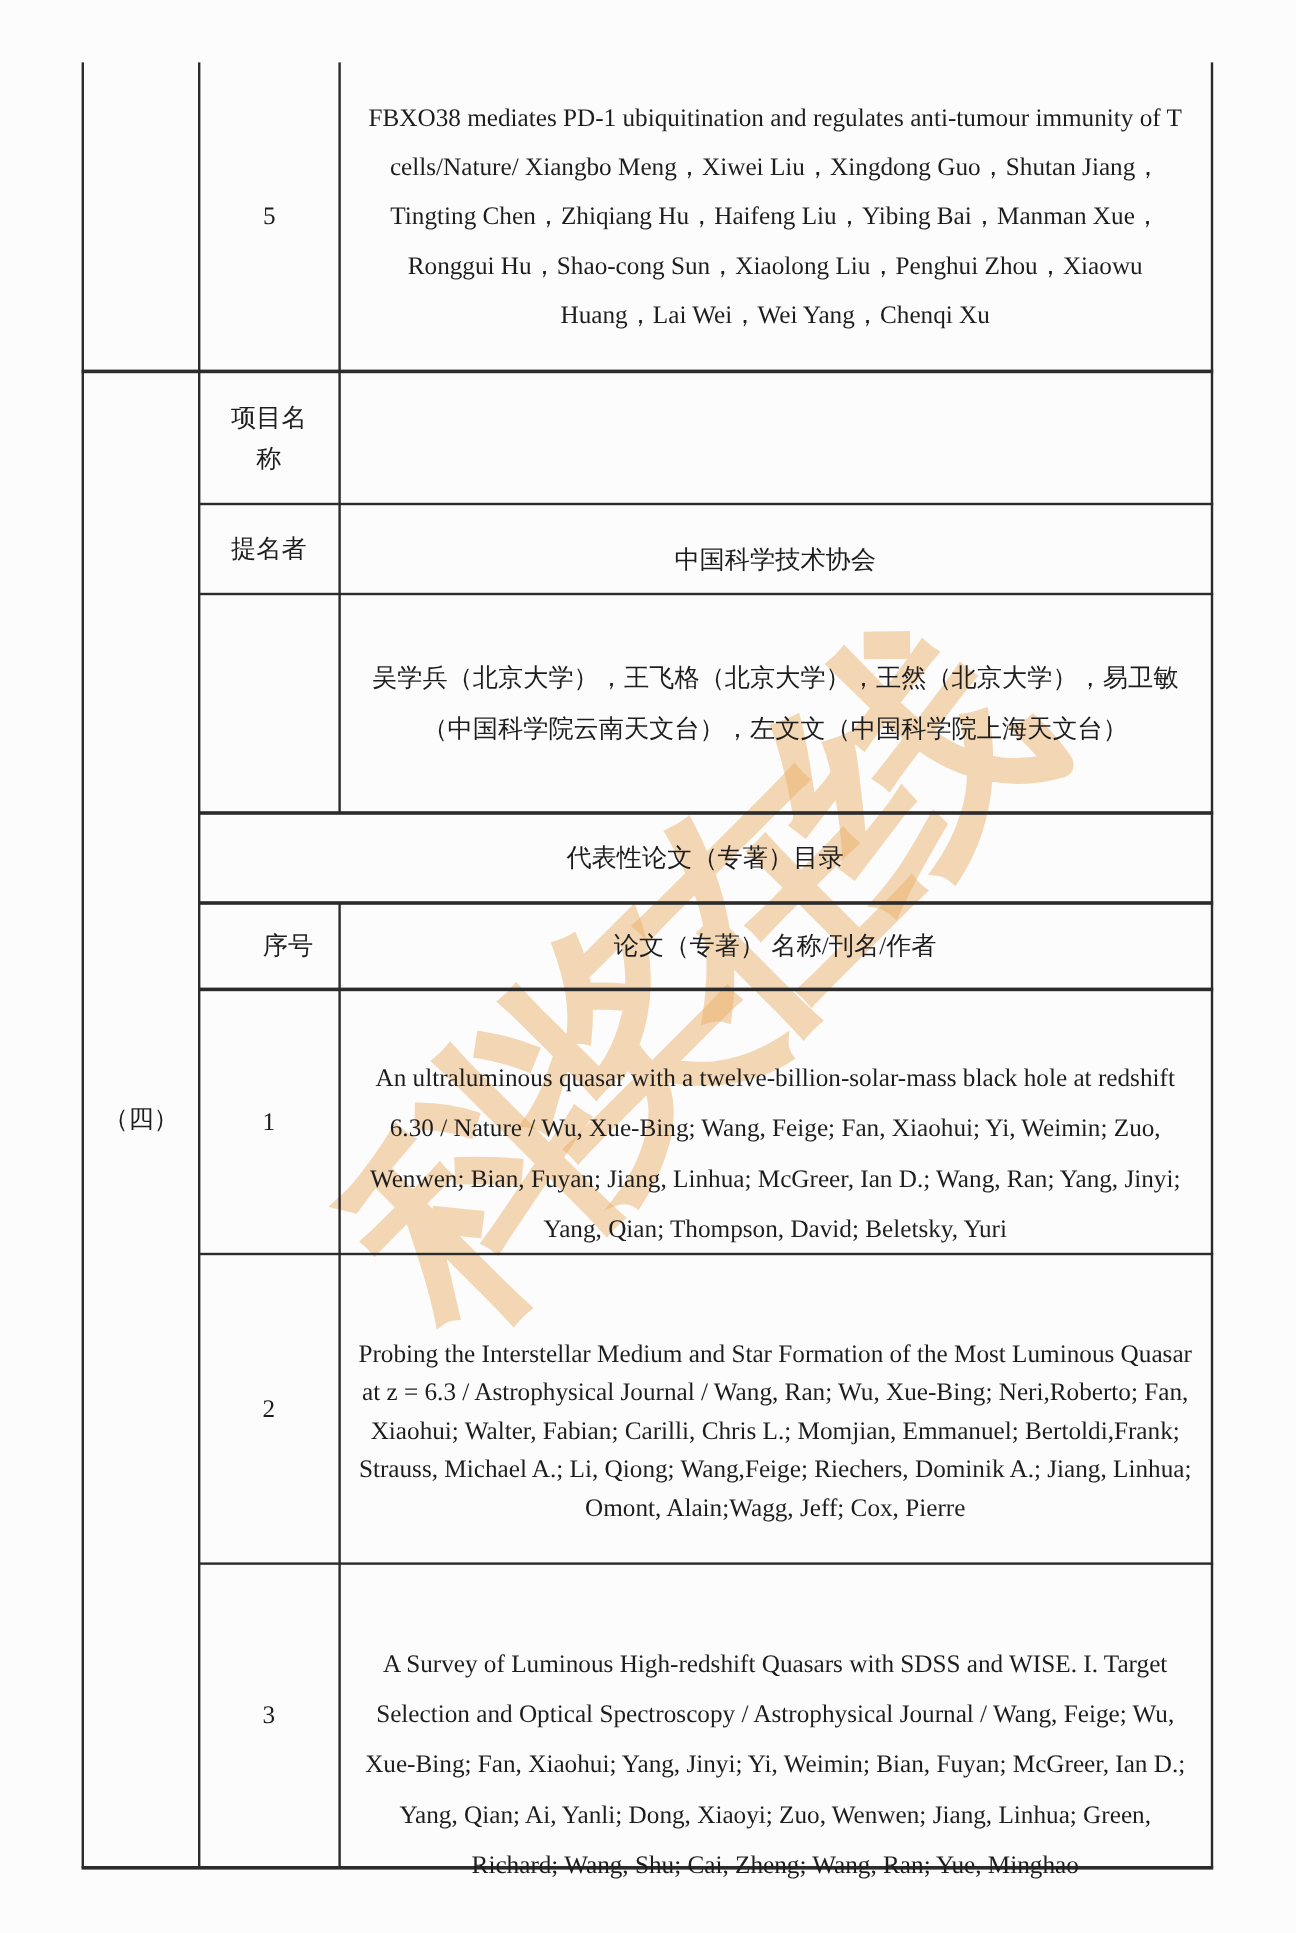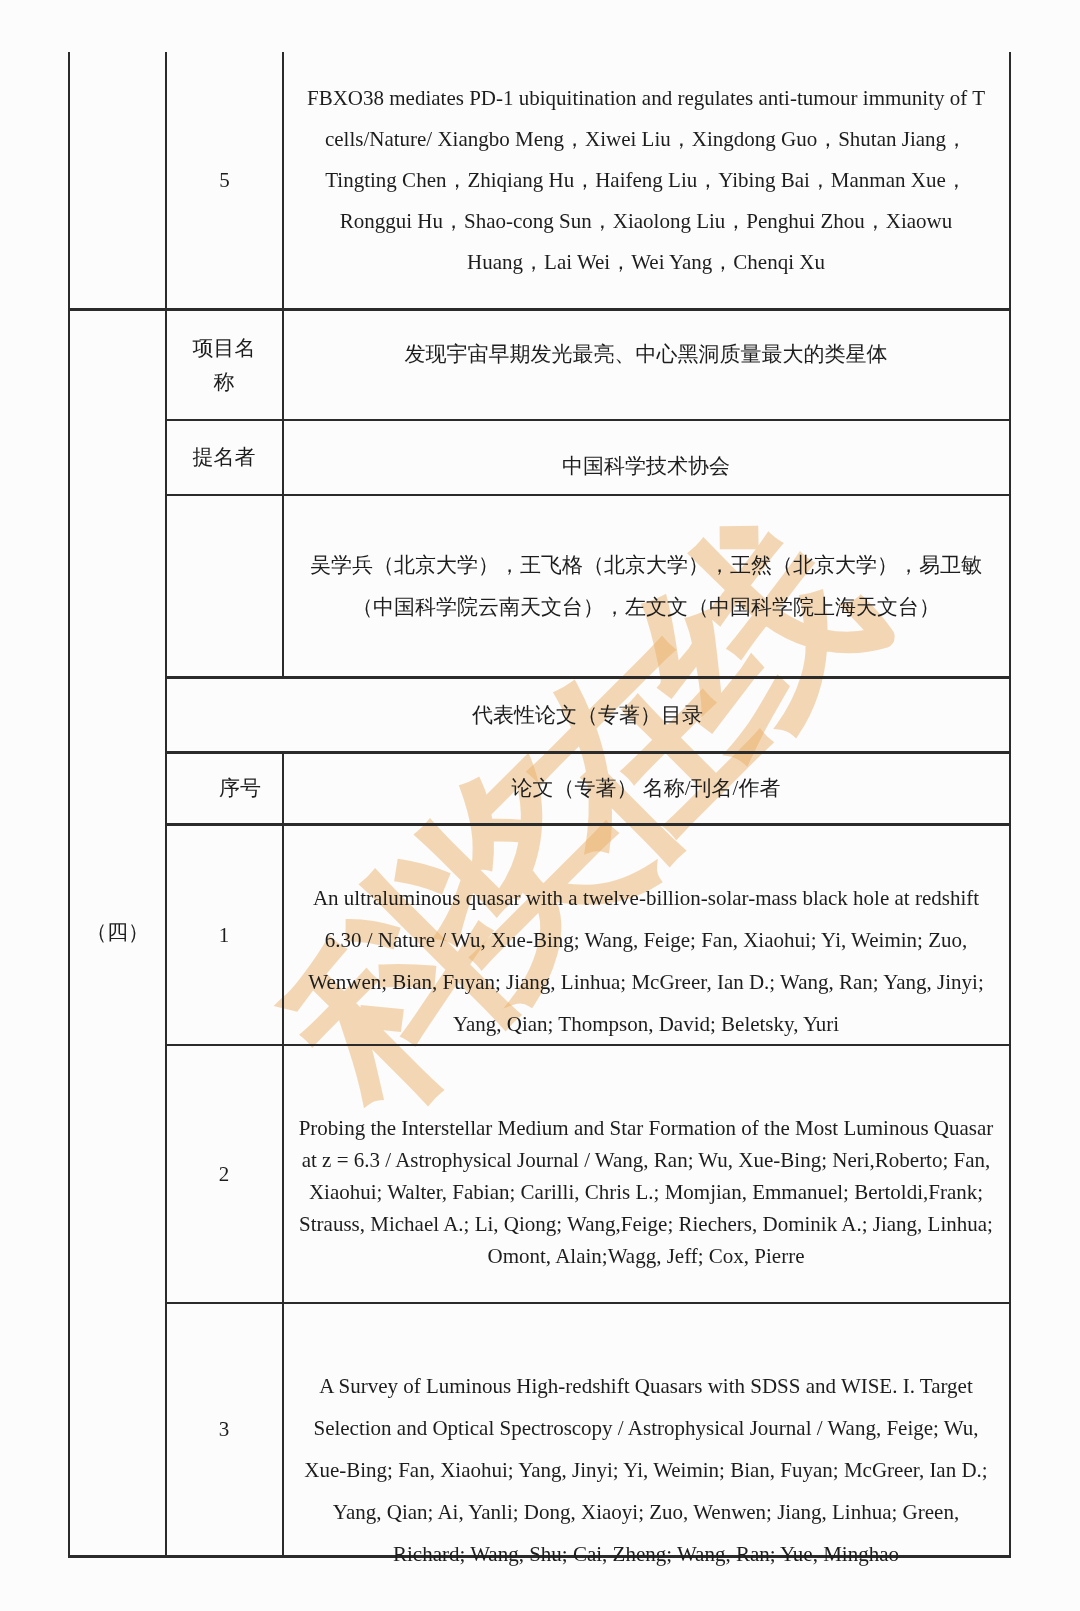--- a/index.html
+++ b/index.html
@@ -86,21 +86,20 @@
   <div class="gl hl-8"></div>
   <div class="gl hl-9"></div>
 
   <div class="cell c-prev-num">5</div>
   <div class="cell c-prev-paper">FBXO38 mediates PD-1 ubiquitination and regulates anti-tumour immunity of T cells/Nature/ Xiangbo Meng，Xiwei Liu，Xingdong Guo，Shutan Jiang，Tingting Chen，Zhiqiang Hu，Haifeng Liu，Yibing Bai，Manman Xue，Ronggui Hu，Shao-cong Sun，Xiaolong Liu，Penghui Zhou，Xiaowu Huang，Lai Wei，Wei Yang，Chenqi Xu</div>
 
   <div class="cell c-sec-label">（四）</div>
 
   <div class="cell c-r1-label pre">项目名
 称</div>
-  <div class="cell c-r1-val">发现宇宙早期发光最亮、中心黑洞质量最大的类星体</div>
 
   <div class="cell c-r2-label">提名者</div>
   <div class="cell c-r2-val">中国科学技术协会</div>
 
   <div class="cell c-r3-val">吴学兵（北京大学），王飞格（北京大学），王然（北京大学），易卫敏（中国科学院云南天文台），左文文（中国科学院上海天文台）</div>
 
   <div class="cell c-catalog">代表性论文（专著）目录</div>
 
   <div class="cell c-h-idx">序号</div>
   <div class="cell c-h-paper">论文（专著） 名称/刊名/作者</div>

